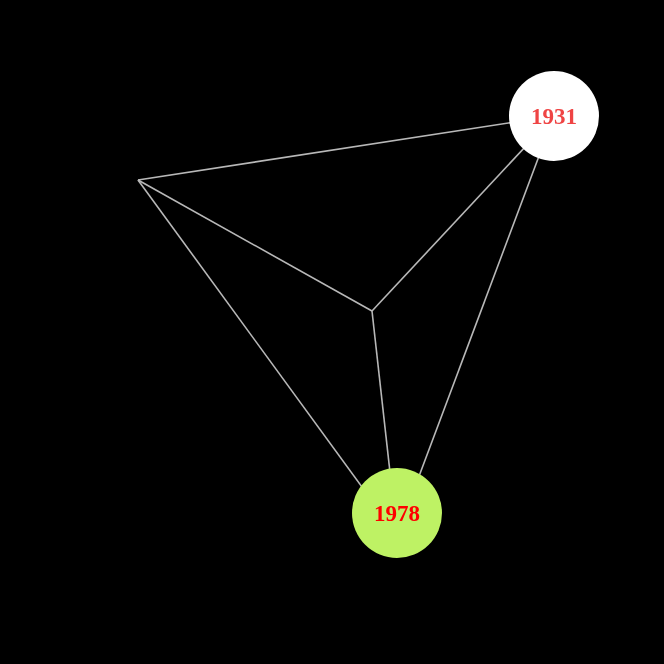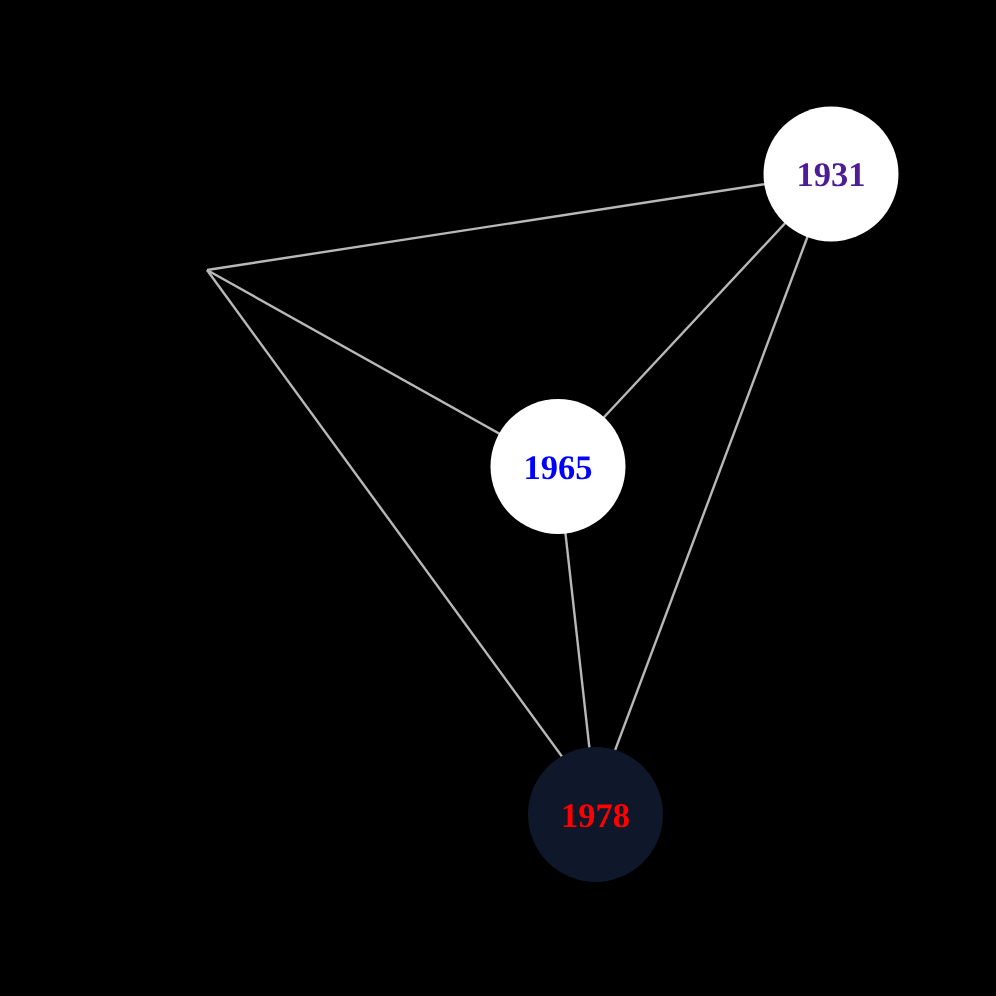--- a/index.html
+++ b/index.html
@@ -62,23 +62,20 @@
       <line x1="138" y1="180" x2="554" y2="116" stroke="#b8b8b8" stroke-width="1.6"></line>
       <line x1="138" y1="180" x2="372" y2="311" stroke="#b8b8b8" stroke-width="1.6"></line>
       <line x1="138" y1="180" x2="397" y2="535" stroke="#b8b8b8" stroke-width="1.6"></line>
       <line x1="554" y1="116" x2="372" y2="311" stroke="#b8b8b8" stroke-width="1.6"></line>
       <line x1="554" y1="116" x2="397" y2="535" stroke="#b8b8b8" stroke-width="1.6"></line>
       <line x1="372" y1="311" x2="397" y2="535" stroke="#b8b8b8" stroke-width="1.6"></line>
     </svg>
 
   <div id="node-layer">
       <div class="graph-node" style="left: 509px; top: 71px; width: 90px; height: 90px; background: rgb(255, 255, 255);">
-        <span class="node-label" style="color: #4c1d95;">1931</span>
+        <span class="node-label" style="color: #ef4444;">1931</span>
       </div>
-      <div class="graph-node" style="left: 327px; top: 266px; width: 90px; height: 90px; background: rgb(255, 255, 255);">
-        <span class="node-label" style="color: rgb(0, 0, 255);">1965</span>
-      </div>
-      <div class="graph-node" style="left: 352px; top: 498px; width: 90px; height: 90px; background: #0f172a;">
+      <div class="graph-node" style="left: 352px; top: 468px; width: 90px; height: 90px; background: #bef264;">
         <span class="node-label" style="color: rgb(255, 0, 0);">1978</span>
       </div>
     </div>
 
 </div>
 
 </body></html>

